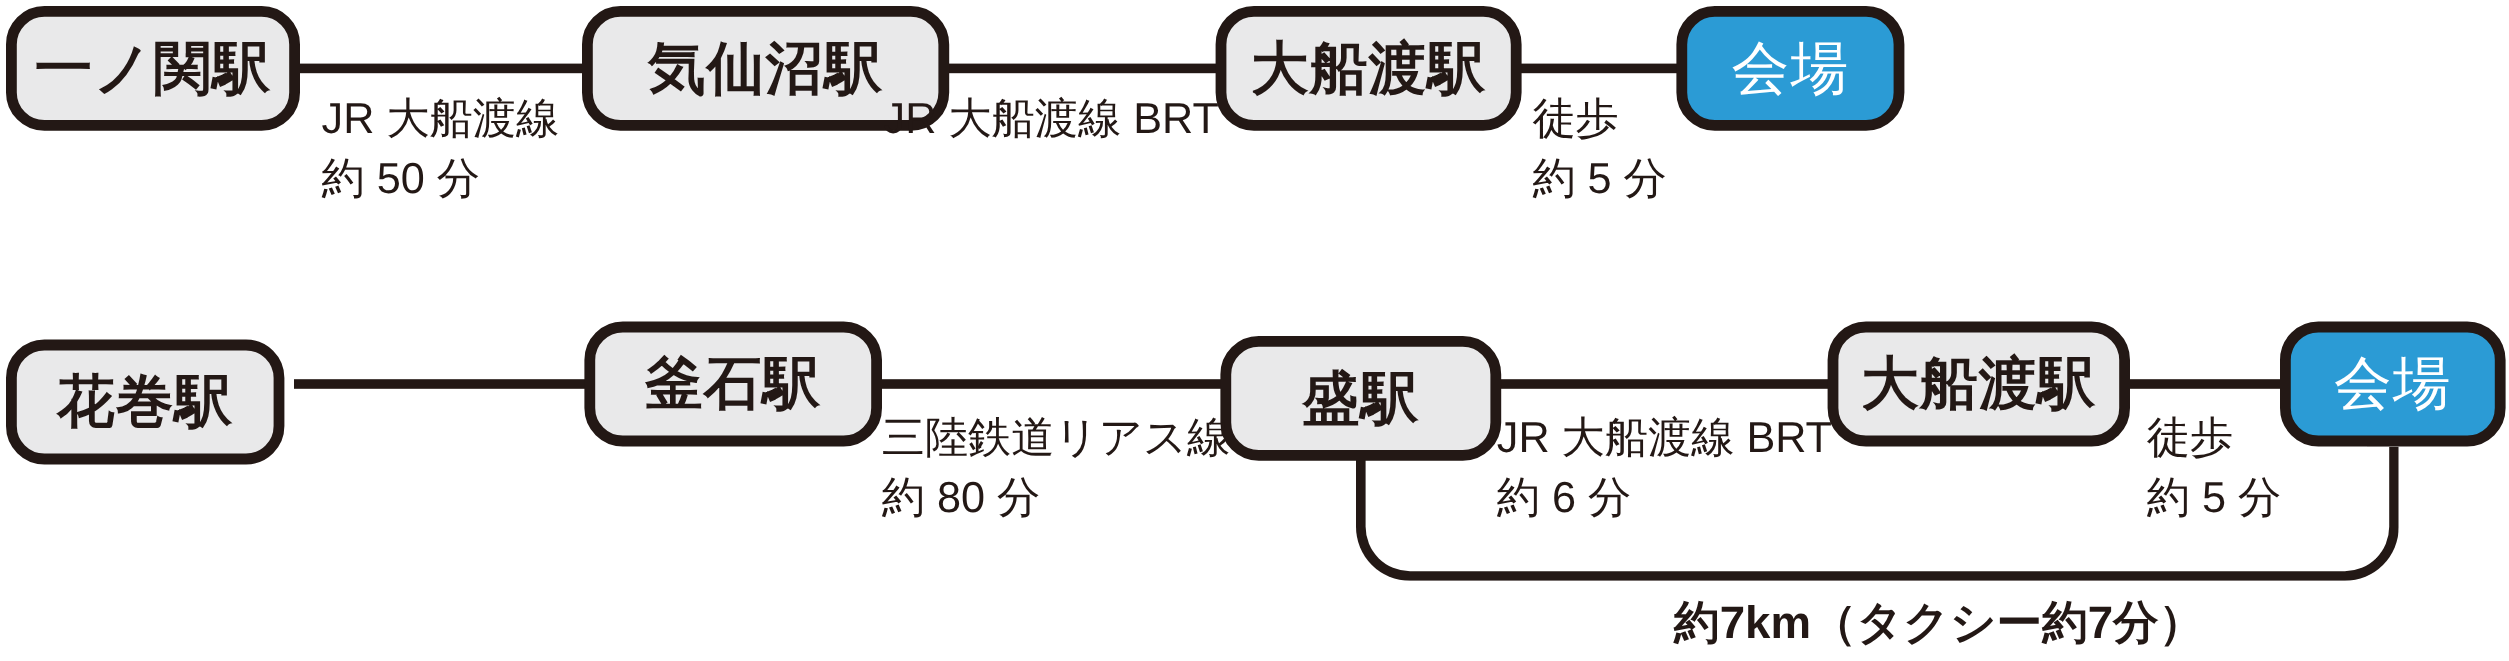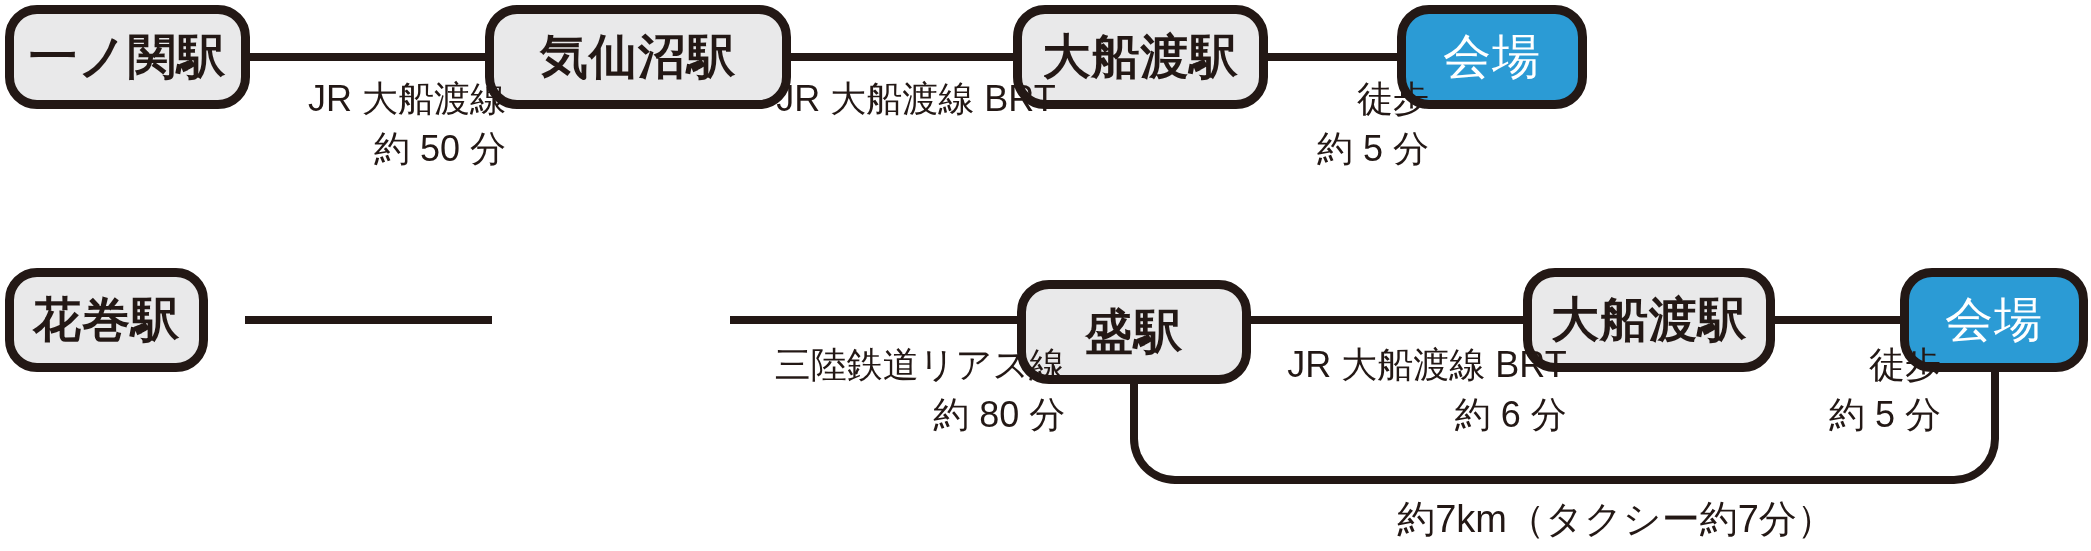--- a/index.html
+++ b/index.html
@@ -32,36 +32,36 @@
     color:var(--ink);
     white-space:nowrap;
   }
   .node.venue{
     background:var(--venue_fill);
     color:var(--venue_text);
     font-weight:400;
   }
   .leg{
     position:absolute;transform:translateX(-50%);
-    text-align:right;font-size:36px;line-height:50px;font-weight:500;
-    white-space:nowrap;color:var(--ink);margin-left:40px;
+    text-align:left;font-size:36px;line-height:50px;font-weight:500;
+    white-space:nowrap;color:var(--ink);
   }
   .leg span{display:block;}
   .bypass{
     position:absolute;
     left:1130px;top:372px;width:869px;height:112px;
     box-sizing:border-box;
     border-left:8px solid var(--ink);
     border-right:8px solid var(--ink);
     border-bottom:8px solid var(--ink);
     border-radius:0 0 45px 45px;
   }
   .taxi-label{
     position:absolute;left:1616px;top:494px;transform:translateX(-50%);
-    font-size:38px;font-weight:400;white-space:nowrap;color:var(--ink);
+    font-size:38px;font-weight:700;white-space:nowrap;color:var(--ink);
   }
 </style>
 </head>
 <body>
 
 <div class="diagram">
 
   <div class="rail" style="left:245px;top:53px;width:245px"></div>
   <div class="rail" style="left:735px;top:53px;width:283px"></div>
   <div class="rail" style="left:1263px;top:53px;width:140px"></div>
@@ -83,21 +83,22 @@
     <span>約 50 分</span>
   </div>
   <div class="leg" style="left:876px;top:74px">
     <span>JR 大船渡線 BRT</span>
   </div>
   <div class="leg" style="left:1333px;top:74px">
     <span>徒歩</span>
     <span>約 5 分</span>
   </div>
 
-  <div class="node" style="left:5px;top:268px;width:203px">花巻駅</div>
+  <div class="node" style="left:5px;top:283px;width:232px">花巻駅</div>
+  <div class="node" style="left:487px;top:268px;width:248px">釜石駅</div>
   <div class="node" style="left:1017px;top:280px;width:234px">盛駅</div>
   <div class="node" style="left:1523px;top:268px;width:252px">大船渡駅</div>
   <div class="node venue" style="left:1900px;top:268px;width:188px">会場</div>
 
   <div class="leg" style="left:880px;top:340px">
     <span>三陸鉄道リアス線</span>
     <span>約 80 分</span>
   </div>
   <div class="leg" style="left:1387px;top:340px">
     <span>JR 大船渡線 BRT</span>

